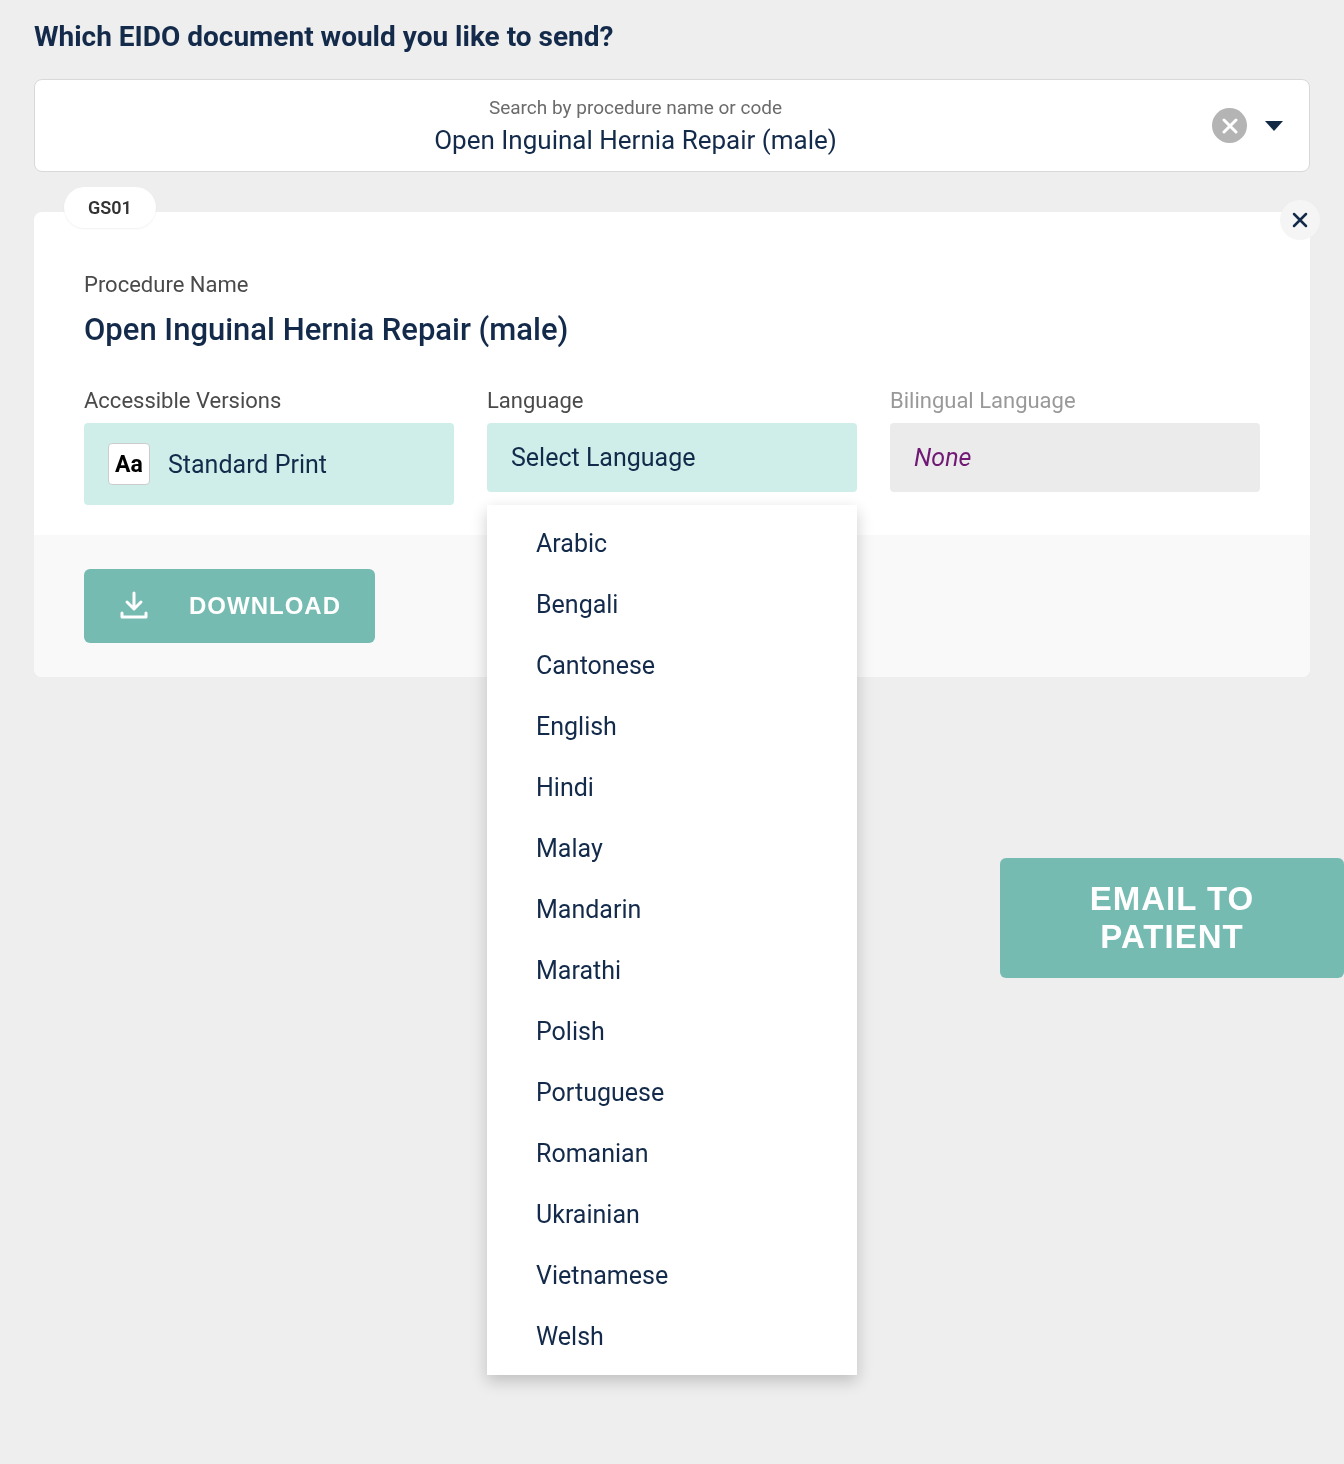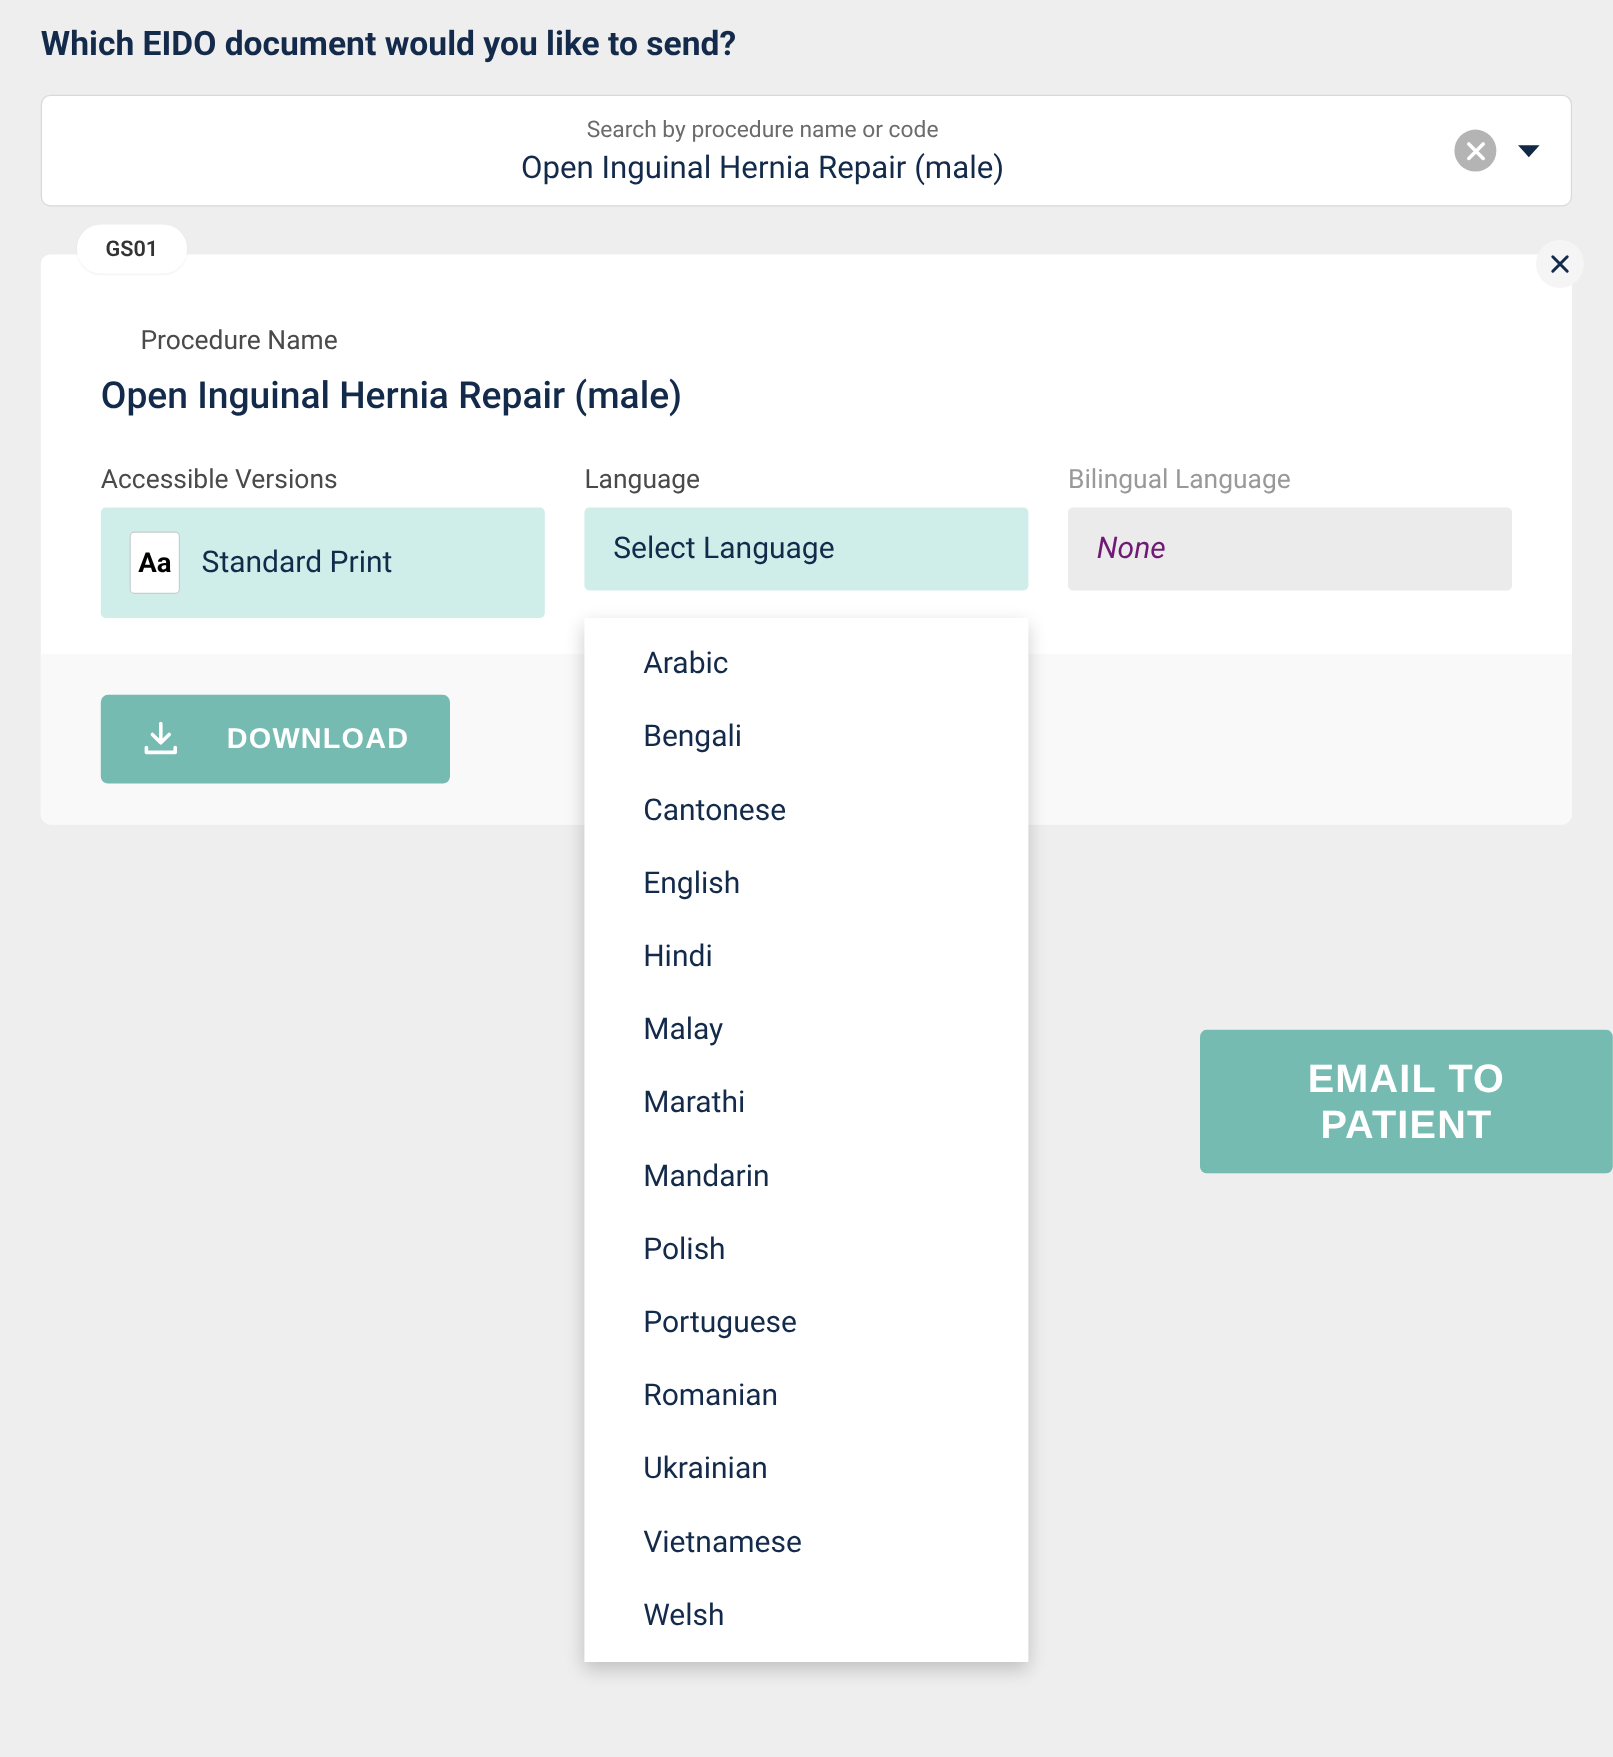--- a/index.html
+++ b/index.html
@@ -99,21 +99,20 @@
     border-radius: 8px;
     overflow: visible;
   }
   .card-top {
     padding: 60px 50px 30px 50px;
   }
   .proc-label {
     color: #4a4a4a;
     font-size: 22px;
     margin-bottom: 14px;
-    margin-left: 33px;
   }
   .proc-name {
     color: #132a4a;
     font-size: 31px;
     font-weight: 500;
     margin-bottom: 40px;
   }
   .row {
     display: flex;
     gap: 33px;
@@ -149,21 +148,21 @@
   }
   .select-box.disabled {
     background: #ecebeb;
     color: #701a75;
     cursor: default;
     font-style: italic;
   }
   .aa-icon {
     background: #ffffff;
     width: 42px;
-    height: 52px;
+    height: 42px;
     border-radius: 4px;
     display: flex;
     align-items: center;
     justify-content: center;
     font-size: 23px;
     font-weight: 700;
     color: #000;
     border: 1px solid #ccc;
   }
   .lang-dropdown {
@@ -268,22 +267,22 @@
           <div class="select-box lang">
             <span>Select Language</span>
           </div>
           <div class="lang-dropdown" id="lang-dropdown">
               <div class="lang-item">Arabic</div>
               <div class="lang-item">Bengali</div>
               <div class="lang-item">Cantonese</div>
               <div class="lang-item">English</div>
               <div class="lang-item">Hindi</div>
               <div class="lang-item">Malay</div>
+              <div class="lang-item">Mandarin</div>
               <div class="lang-item">Marathi</div>
-              <div class="lang-item">Mandarin</div>
               <div class="lang-item">Polish</div>
               <div class="lang-item">Portuguese</div>
               <div class="lang-item">Romanian</div>
               <div class="lang-item">Ukrainian</div>
               <div class="lang-item">Vietnamese</div>
               <div class="lang-item">Welsh</div>
             </div>
         </div>
 
         <div class="col">

